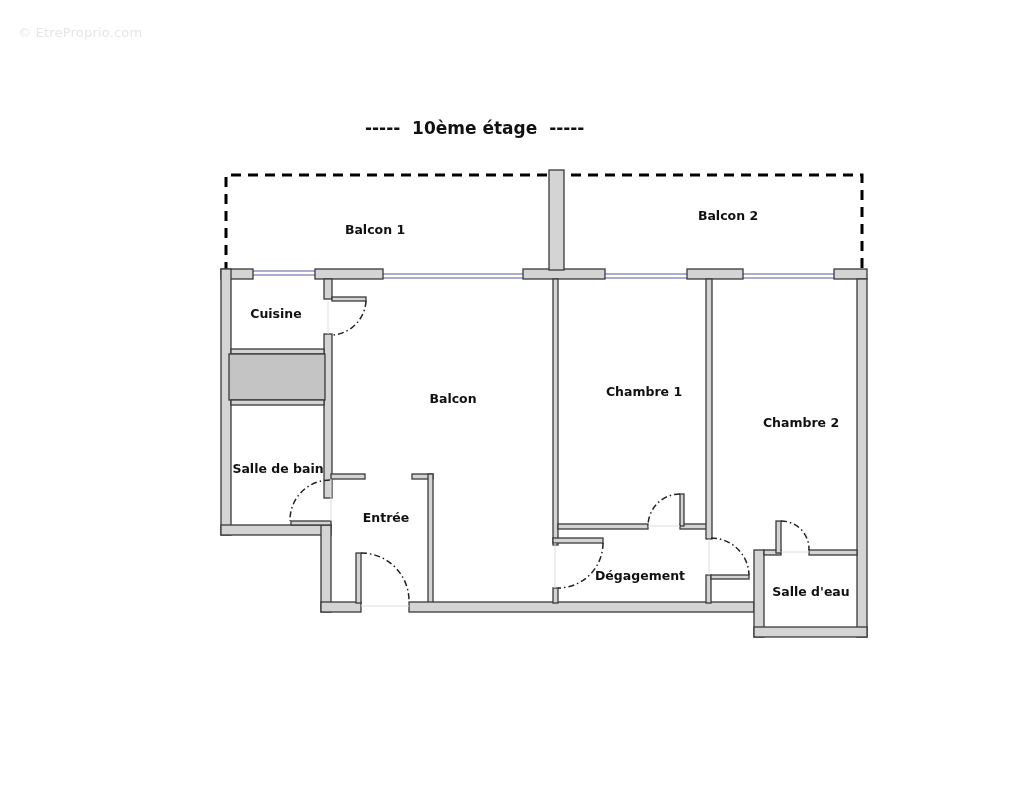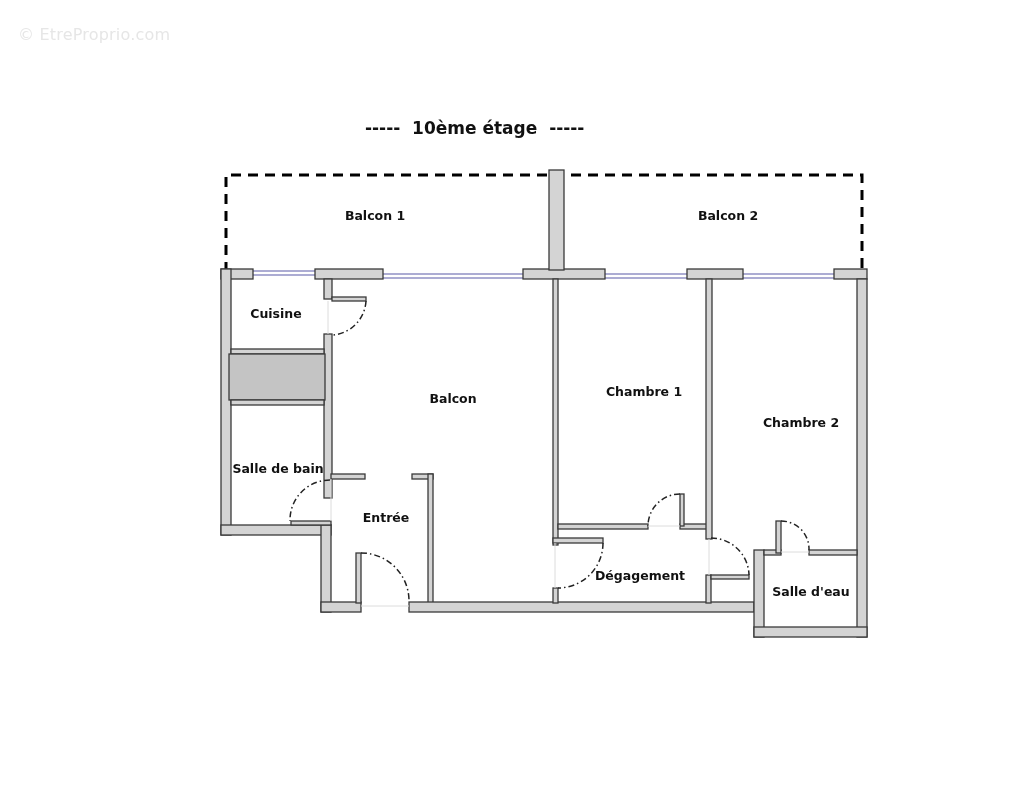--- a/index.html
+++ b/index.html
@@ -1,18 +1,18 @@
 <!DOCTYPE html>
 <html><head>
 <meta charset="utf-8">
 <style>
   html, body { margin: 0; padding: 0; background: #ffffff; }
   body { width: 1010px; height: 800px; position: relative; overflow: hidden;
          font-family: "DejaVu Sans", sans-serif; }
-  .watermark { position: absolute; left: 18px; top: 25px; font-size: 16px;
+  .watermark { position: absolute; left: 18px; top: 25px; font-size: 13px;
                color: #e6e6e6; letter-spacing: 0.2px; }
   .floor-title { position: absolute; left: 365px; top: 118px; font-size: 17px;
                  font-weight: bold; color: #111; white-space: pre; }
   svg.plan { position: absolute; left: 0; top: 0; }
   .room-label { position: absolute; font-size: 12.5px; font-weight: bold; color: #111;
                 white-space: nowrap; transform: translate(-50%, -50%); }
 </style>
 </head>
 <body>
 
@@ -103,21 +103,21 @@
     <line x1="328" y1="301" x2="328" y2="334"></line>
     <line x1="361" y1="606" x2="409" y2="606"></line>
     <line x1="648" y1="526" x2="680" y2="526"></line>
     <line x1="555" y1="543" x2="555" y2="588"></line>
     <line x1="709" y1="539" x2="709" y2="575"></line>
     <line x1="781" y1="552" x2="809" y2="552"></line>
     <line x1="331" y1="479" x2="331" y2="521"></line>
   </g>
 </svg>
 
-<div class="room-label" style="left:375px;top:215px;">Balcon 1</div>
+<div class="room-label" style="left:375px;top:229px;">Balcon 1</div>
 <div class="room-label" style="left:728px;top:215px;">Balcon 2</div>
 <div class="room-label" style="left:276px;top:313px;">Cuisine</div>
 <div class="room-label" style="left:453px;top:398px;">Balcon</div>
 <div class="room-label" style="left:644px;top:391px;">Chambre 1</div>
 <div class="room-label" style="left:801px;top:390px;margin-top:32px;">Chambre 2</div>
 <div class="room-label" style="left:278px;top:468px;">Salle de bain</div>
 <div class="room-label" style="left:386px;top:517px;">Entrée</div>
 <div class="room-label" style="left:640px;top:575px;">Dégagement</div>
 <div class="room-label" style="left:811px;top:591px;">Salle d'eau</div>
 

